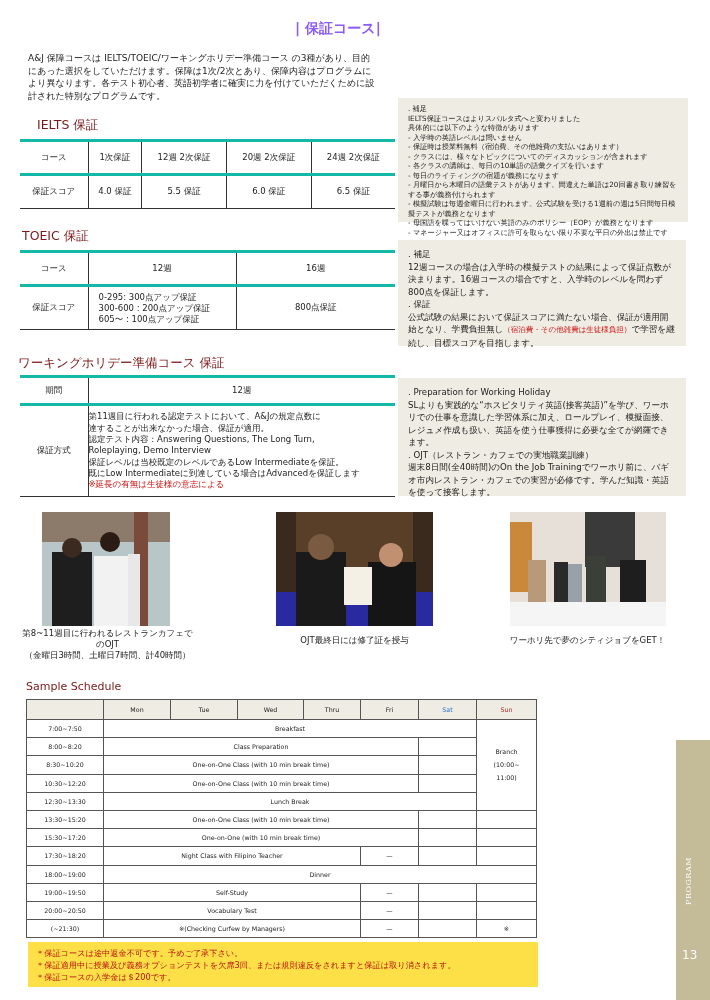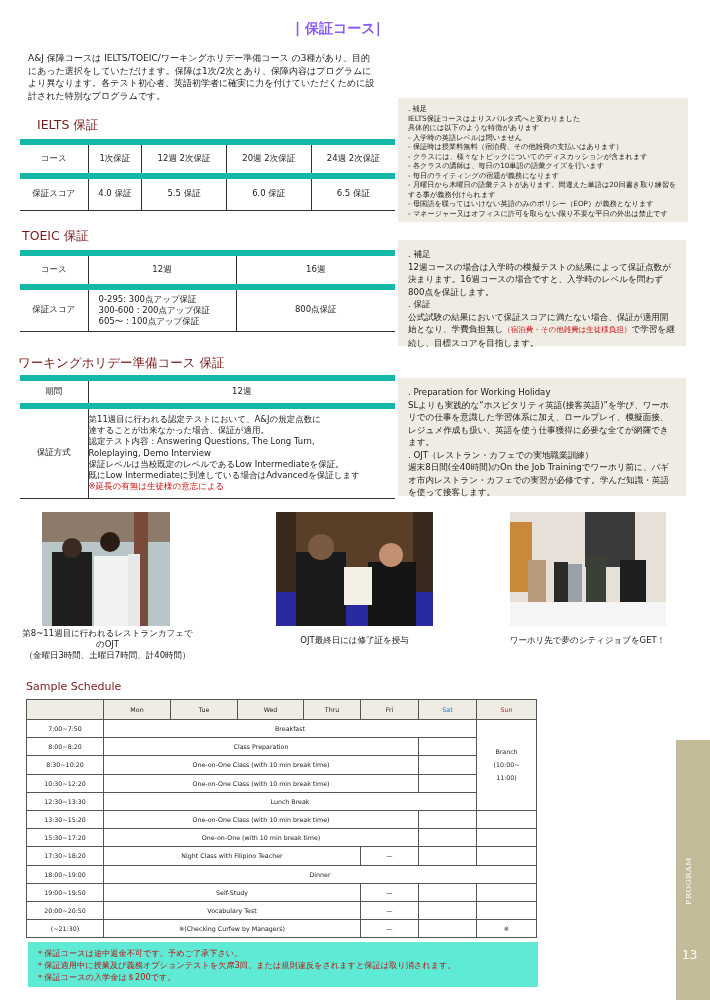--- a/index.html
+++ b/index.html
@@ -6,37 +6,37 @@
   html, body { width: 710px; height: 1000px; background: #ffffff; overflow: hidden; }
   body { position: relative; font-family: "DejaVu Sans", sans-serif; color: #222; }
   .abs { position: absolute; }
 
   .page-title { left: 295px; top: 20px; font-size: 14px; font-weight: bold; color: #8b5cf6; white-space: nowrap; }
   .intro { left: 28px; top: 52px; width: 350px; font-size: 9px; line-height: 12.5px; color: #222; }
 
   .section-heading { font-size: 12.5px; color: #7a1818; white-space: nowrap; }
 
   table.grid { border-collapse: collapse; font-size: 8.5px; color: #222; }
-  table.grid td { border-top: 6px solid #14b8a6; border-bottom: 1px solid #333; border-left: 1px solid #333; text-align: center; vertical-align: middle; }
+  table.grid td { border-top: 3px solid #14b8a6; border-bottom: 1px solid #333; border-left: 1px solid #333; text-align: center; vertical-align: middle; }
   table.grid td:first-child { border-left: none; }
 
   .note-box { background: #efece3; font-size: 7.2px; line-height: 9.5px; color: #222; padding: 6px 10px; }
   .note-box.large { font-size: 8.6px; line-height: 12.5px; padding: 8px 10px; }
   .red { color: #cc1111; }
 
   .photo { overflow: hidden; }
   .caption { font-size: 8.5px; line-height: 11px; text-align: center; color: #222; }
 
   table.schedule { border-collapse: collapse; font-size: 6.3px; color: #222; table-layout: fixed; }
   table.schedule td { border: 1px solid #555; text-align: center; vertical-align: middle; height: 18.2px; }
   table.schedule tr.head td { background: #efece3; height: 20px; }
   .sat { color: #2a72c8; }
   .sun { color: #cc2222; }
 
-  .footnotes { left: 28px; top: 942px; width: 510px; height: 45px; background: #5eead4; padding: 5px 8px; font-size: 8.2px; line-height: 12px; color: #b81414; }
+  .footnotes { left: 28px; top: 942px; width: 510px; height: 45px; background: #fde047; padding: 5px 8px; font-size: 8.2px; line-height: 12px; color: #b81414; }
 
   .side-tab { left: 676px; top: 740px; width: 34px; height: 260px; background: #c4bb98; }
   .side-tab .label { position: absolute; left: 8px; top: 165px; transform: rotate(-90deg); transform-origin: left top; font-family: "DejaVu Serif", serif; font-size: 8px; color: #ffffff; white-space: nowrap; letter-spacing: 0.5px; }
   .side-tab .num { position: absolute; left: 6px; top: 208px; font-size: 12px; color: #ffffff; }
 </style>
 </head>
 <body>
 
 <div class="abs page-title">| 保証コース|</div>
 <div class="abs intro">A&amp;J 保障コースは IELTS/TOEIC/ワーキングホリデー準備コース の3種があり、目的にあった選択をしていただけます。保障は1次/2次とあり、保障内容はプログラムにより異なります。各テスト初心者、英語初学者に確実に力を付けていただくために設計された特別なプログラムです。</div>
@@ -63,20 +63,21 @@
 <div class="abs note-box" style="left:398px; top:98px; width:290px; height:124px;">
   <div>. 補足</div>
   <div>IELTS保証コースはよりスパルタ式へと変わりました</div>
   <div>具体的には以下のような特徴があります</div>
   <div>- 入学時の英語レベルは問いません</div>
   <div>- 保証時は授業料無料（宿泊費、その他雑費の支払いはあります）</div>
   <div>- クラスには、様々なトピックについてのディスカッションが含まれます</div>
   <div>- 各クラスの講師は、毎日の10単語の語彙クイズを行います</div>
   <div>- 毎日のライティングの宿題が義務になります</div>
   <div>- 月曜日から木曜日の語彙テストがあります。間違えた単語は20回書き取り練習をする事が義務付けられます</div>
+  <div>- 模擬試験は毎週金曜日に行われます。公式試験を受ける1週前の週は5日間毎日模擬テストが義務となります</div>
   <div>- 母国語を喋ってはいけない英語のみのポリシー（EOP）が義務となります</div>
   <div>- マネージャー又はオフィスに許可を取らない限り不要な平日の外出は禁止です</div>
 </div>
 
 <div class="abs section-heading" style="left:22px; top:228px;">TOEIC 保証</div>
 <table class="abs grid" style="left:20px; top:250px; width:375px;">
   <tbody>
       <tr style="height:34px;">
     <td style="width:68px;">コース</td>
     <td style="width:148px;">12週</td>

